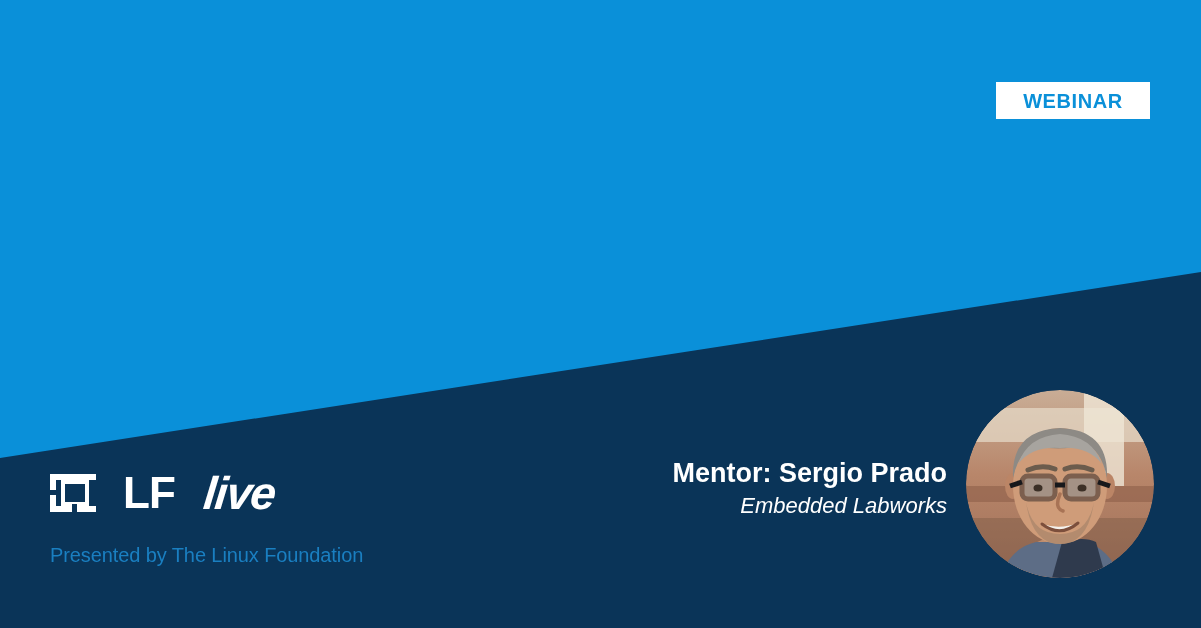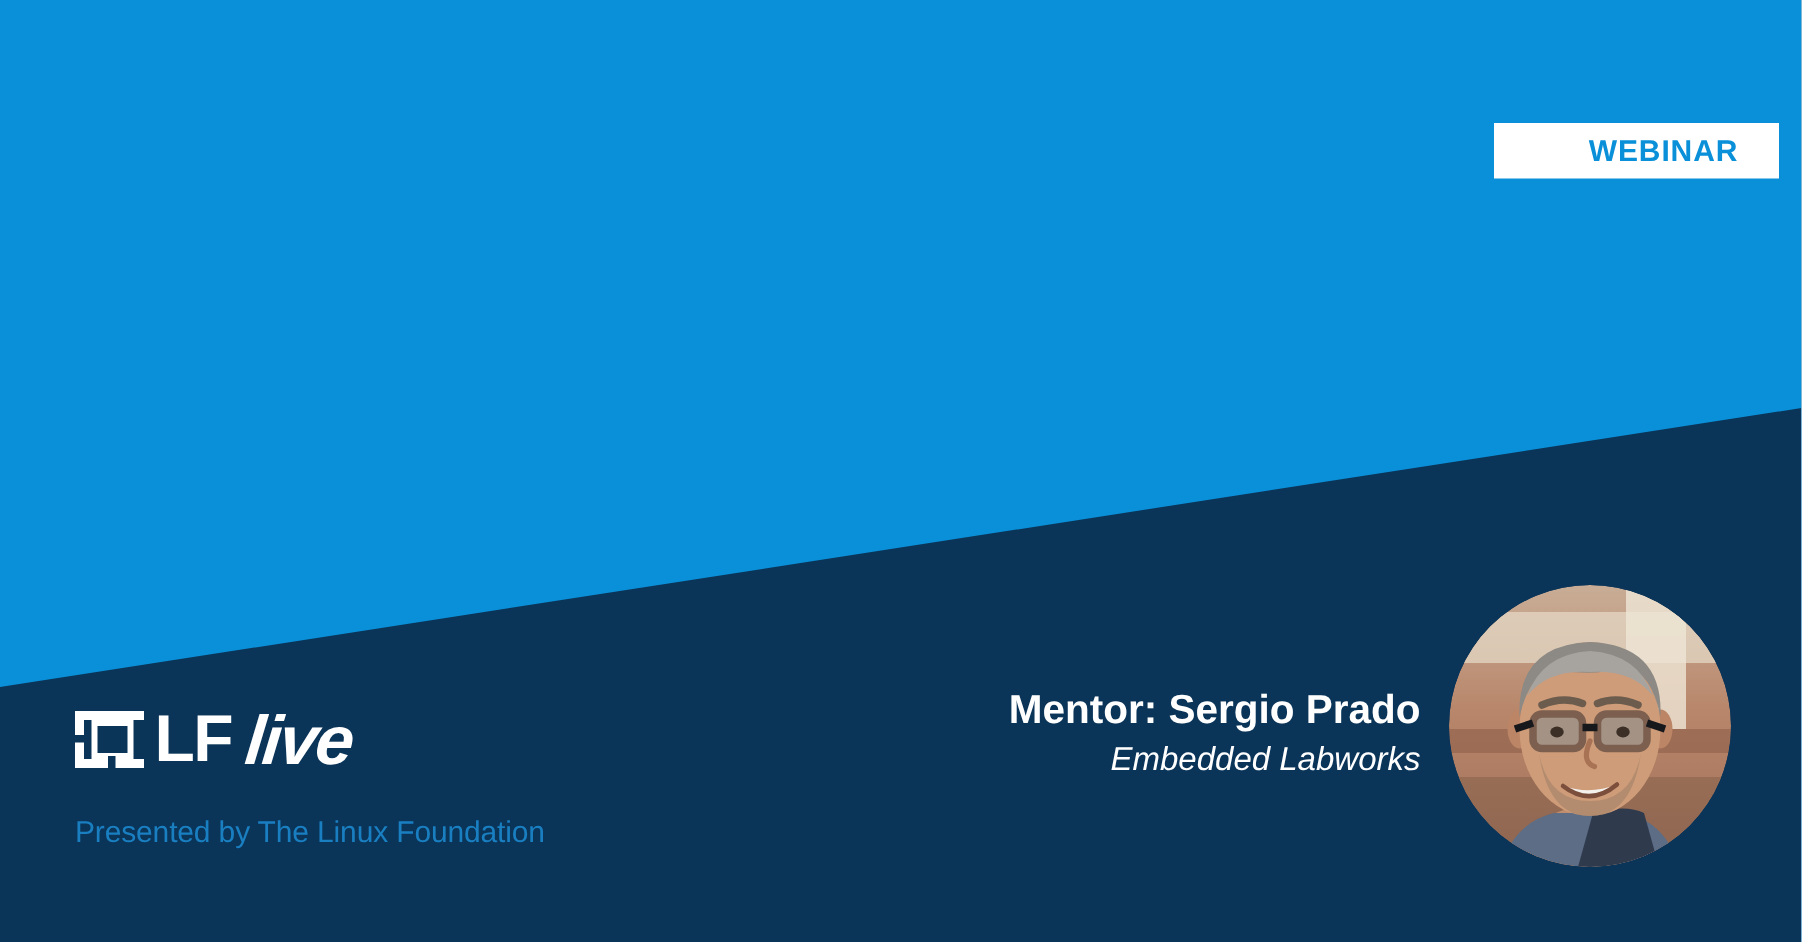--- a/index.html
+++ b/index.html
@@ -37,21 +37,20 @@
   .webinar-badge {
     position: absolute;
     left: 996px;
     top: 82px;
     width: 154px;
     height: 37px;
     background: #ffffff;
     display: flex;
     align-items: center;
     justify-content: center;
-    padding-left: 36px;
   }
   .webinar-badge span {
     color: #0a90d9;
     font-size: 20px;
     font-weight: bold;
     letter-spacing: 0.6px;
     line-height: 1;
   }
 
   
@@ -81,20 +80,21 @@
   
   .lf-lockup {
     position: absolute;
     left: 50px;
     top: 468px;
   }
   .lf-row {
     display: flex;
     align-items: center;
     height: 50px;
+    gap: 20px;
   }
   .lf-mark {
     display: block;
     width: 46px;
     height: 38px;
     margin-right: 7px;
   }
   .lf-letters {
     color: #ffffff;
     font-size: 44px;

